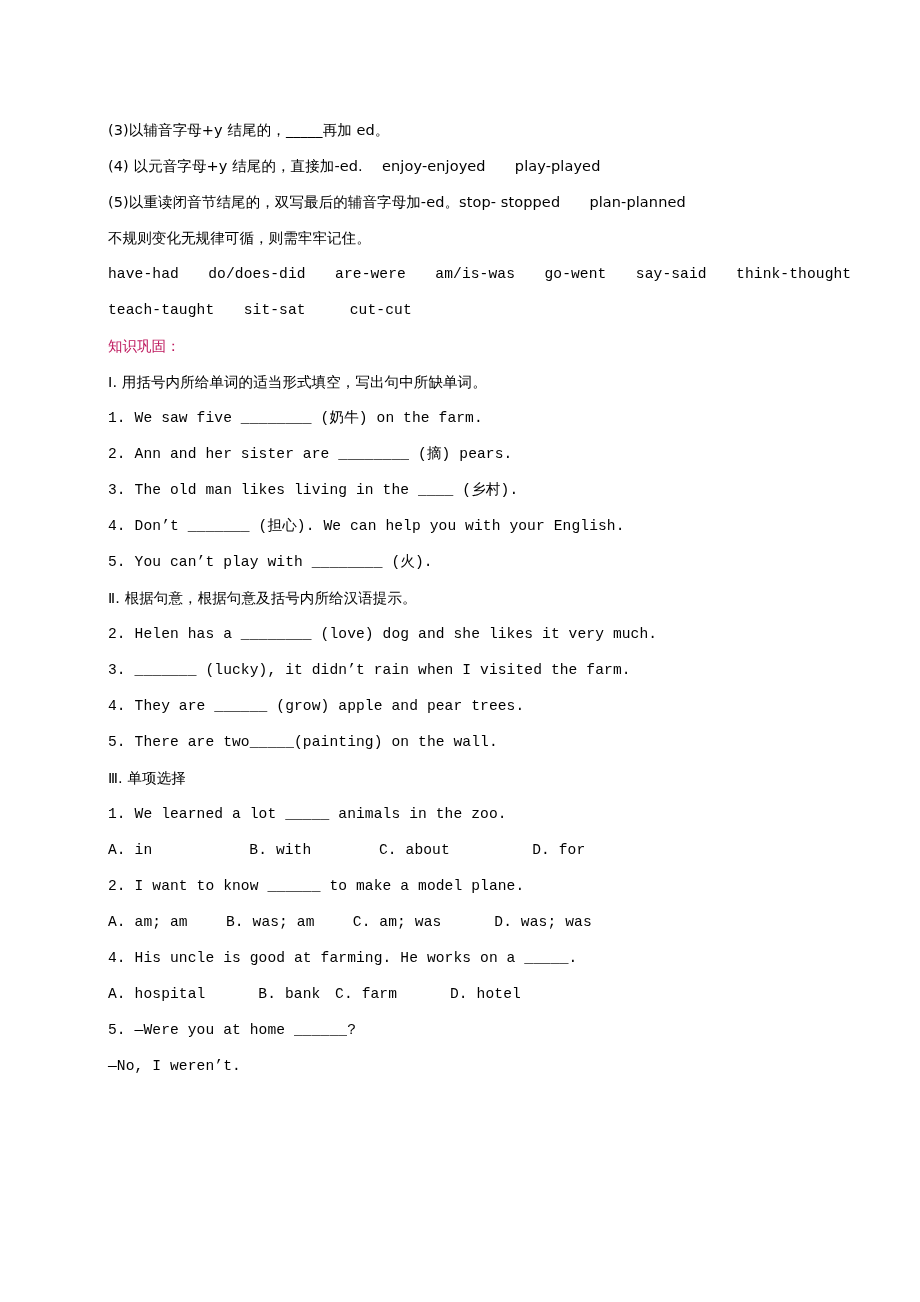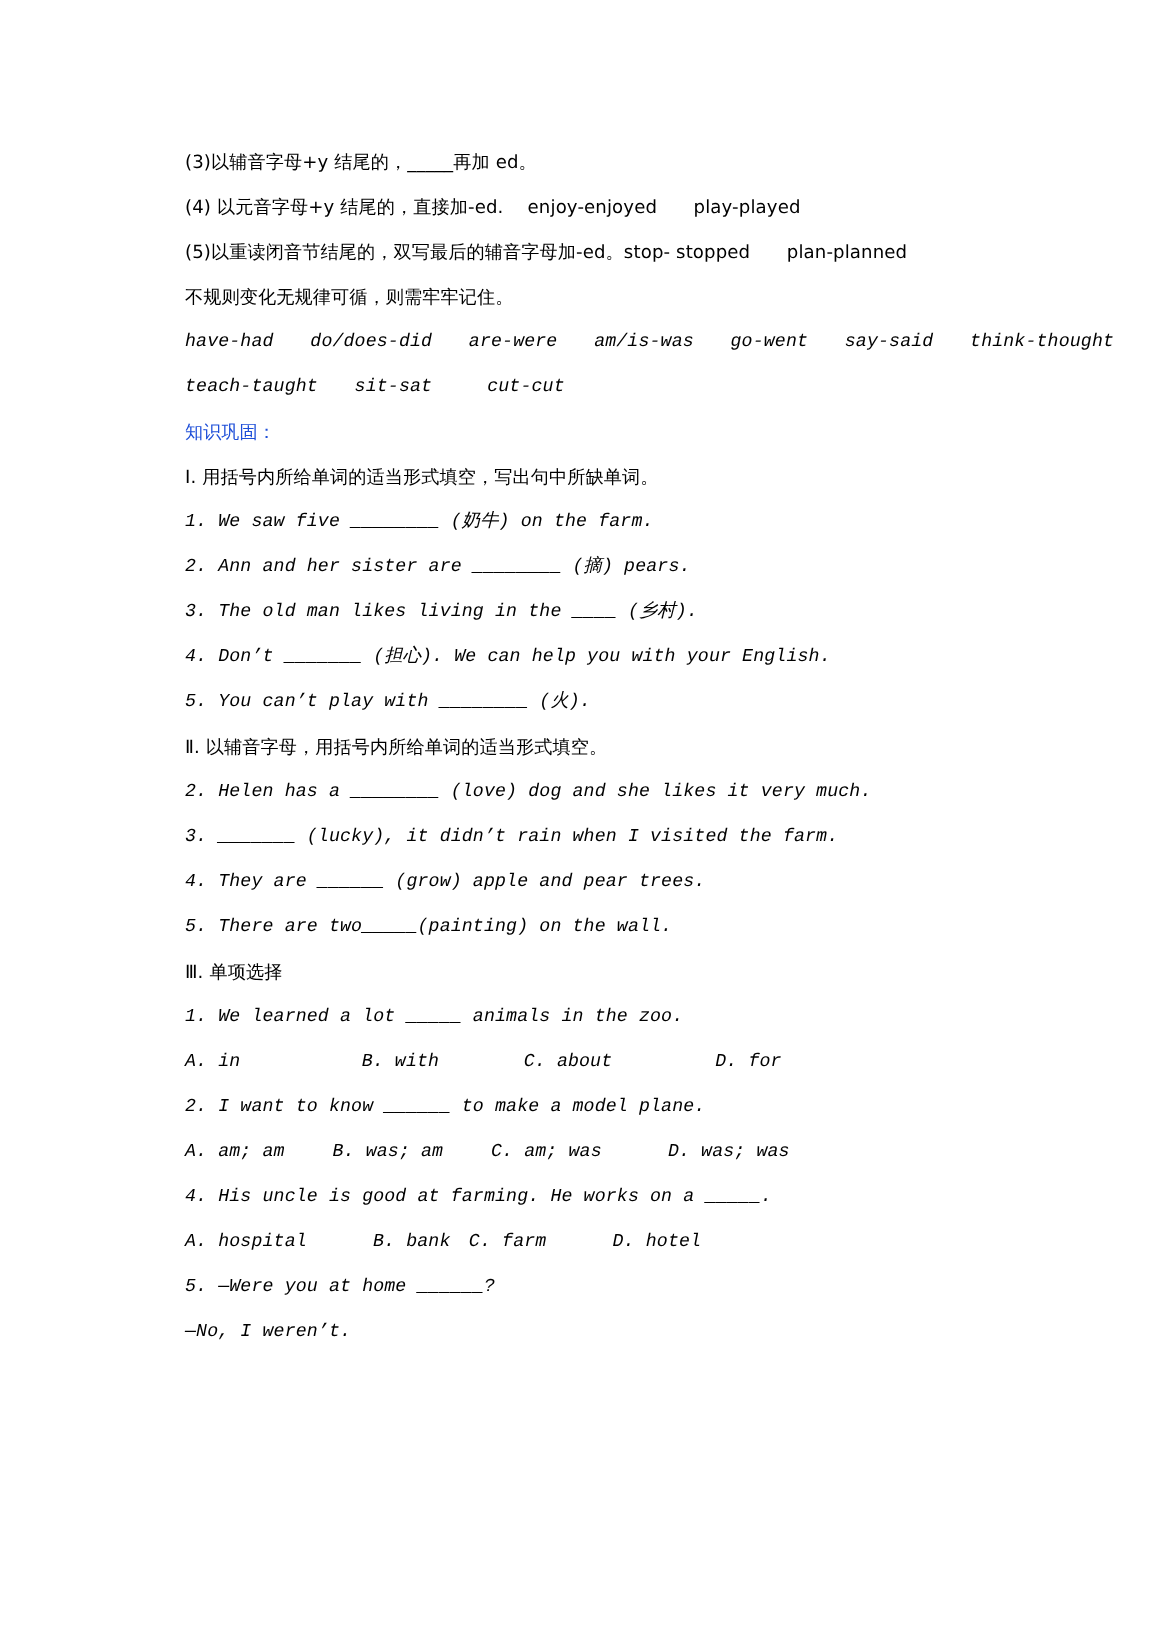--- a/index.html
+++ b/index.html
@@ -14,44 +14,42 @@
     color: #000000;
     position: relative;
     overflow: hidden;
   }
   .page {
     position: absolute;
     left: 0; top: 0;
     width: 769px;
     height: 1302px;
     padding: 0;
-    margin-left: 40px;
   }
   .content {
     position: absolute;
     left: 108px;
     top: 112px;
     width: 740px;
   }
   .line {
     font-size: 14.6px;
     line-height: 36px;
     white-space: pre;
     letter-spacing: 0.1px;
   }
   .cn {
     font-family: "DejaVu Sans", "Liberation Sans", sans-serif;
     font-size: 14.5px;
   }
   .mono {
     font-family: "Liberation Mono", "DejaVu Sans Mono", monospace;
-    font-style: italic;
   }
   .heading-red {
-    color: #1d4ed8;
+    color: #be185d;
     font-family: "DejaVu Sans", "Liberation Sans", sans-serif;
     font-size: 14.5px;
     font-weight: normal;
     line-height: 36px;
     white-space: pre;
   }
 </style>
 </head>
 <body>
 
@@ -68,21 +66,21 @@
 
     <div class="heading-red">知识巩固：</div>
 
     <div class="line cn">Ⅰ. 用括号内所给单词的适当形式填空，写出句中所缺单词。</div>
     <div class="line mono">1. We saw five ________ (奶牛) on the farm.</div>
     <div class="line mono">2. Ann and her sister are ________ (摘) pears.</div>
     <div class="line mono">3. The old man likes living in the ____ (乡村).</div>
     <div class="line mono">4. Don’t _______ (担心). We can help you with your English.</div>
     <div class="line mono">5. You can’t play with ________ (火).</div>
 
-    <div class="line cn">Ⅱ. 以辅音字母，用括号内所给单词的适当形式填空。</div>
+    <div class="line cn">Ⅱ. 根据句意，根据句意及括号内所给汉语提示。</div>
     <div class="line mono">2. Helen has a ________ (love) dog and she likes it very much.</div>
     <div class="line mono">3. _______ (lucky), it didn’t rain when I visited the farm.</div>
     <div class="line mono">4. They are ______ (grow) apple and pear trees.</div>
     <div class="line mono">5. There are two_____(painting) on the wall.</div>
 
     <div class="line cn">Ⅲ. 单项选择</div>
 
     <div class="line mono">1. We learned a lot _____ animals in the zoo.</div>
     <div class="line mono">A. in　　　　　　 B. with　　　　 C. about　　　　　 D. for</div>
 

